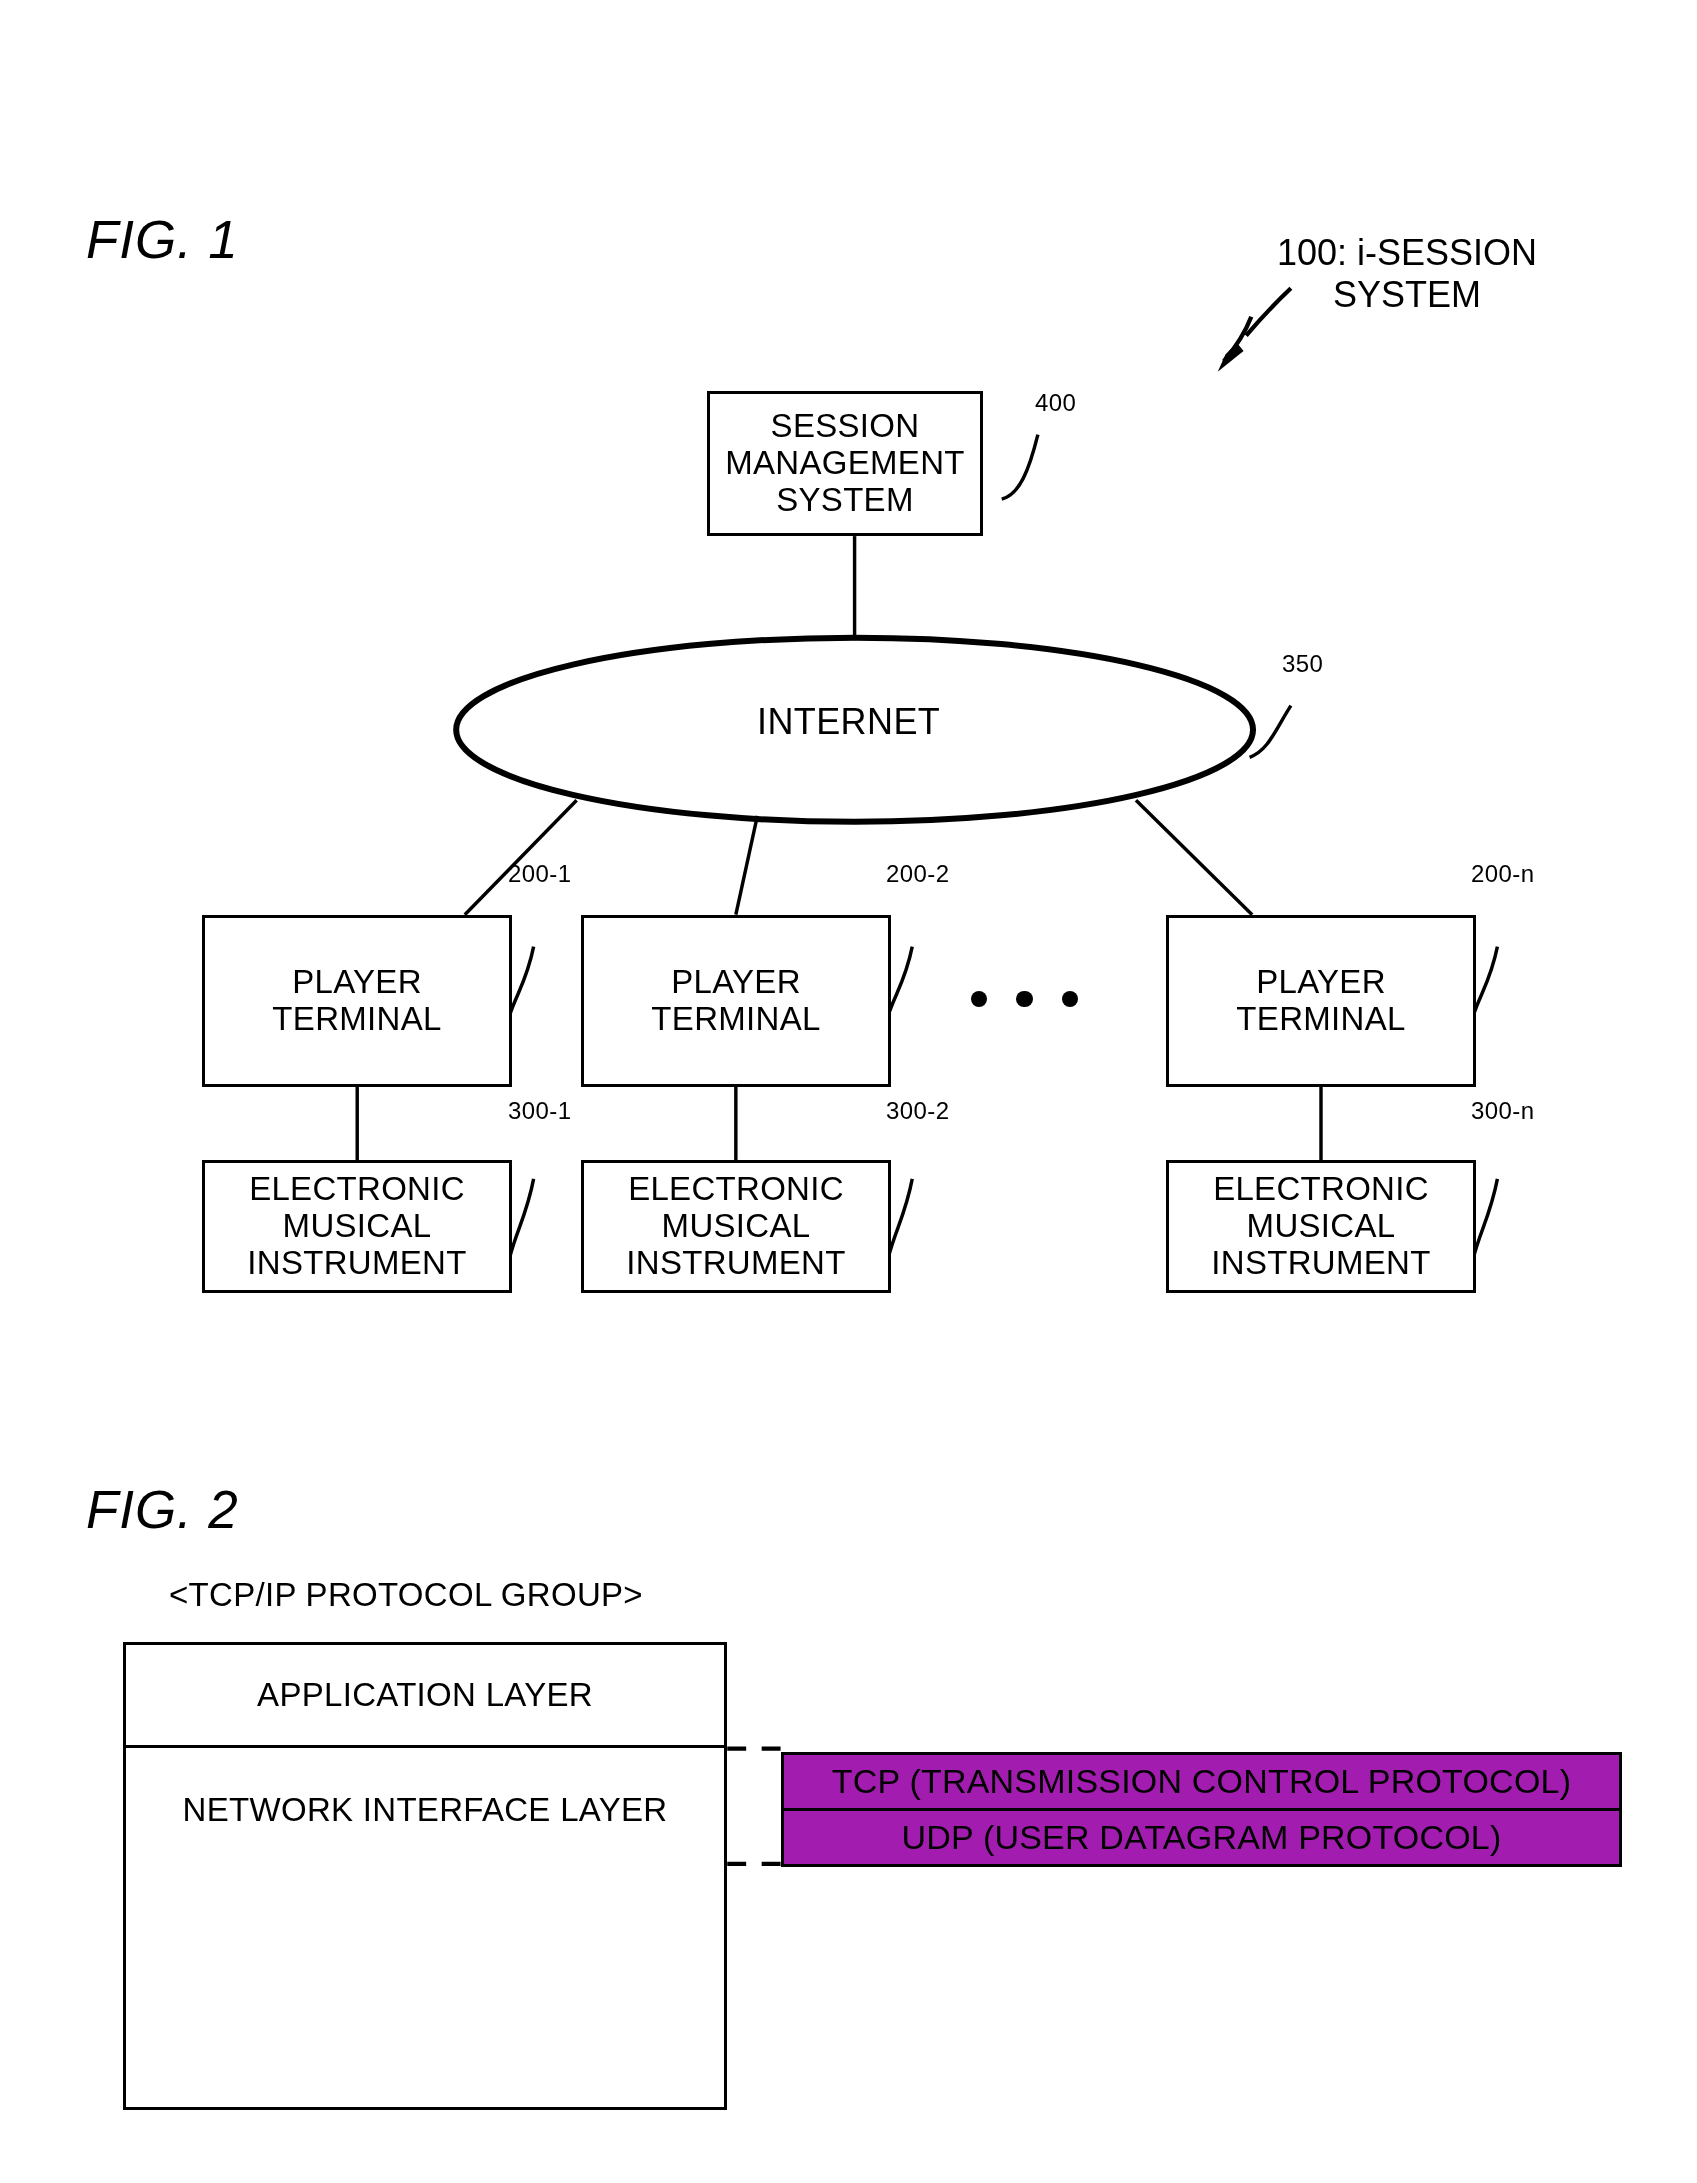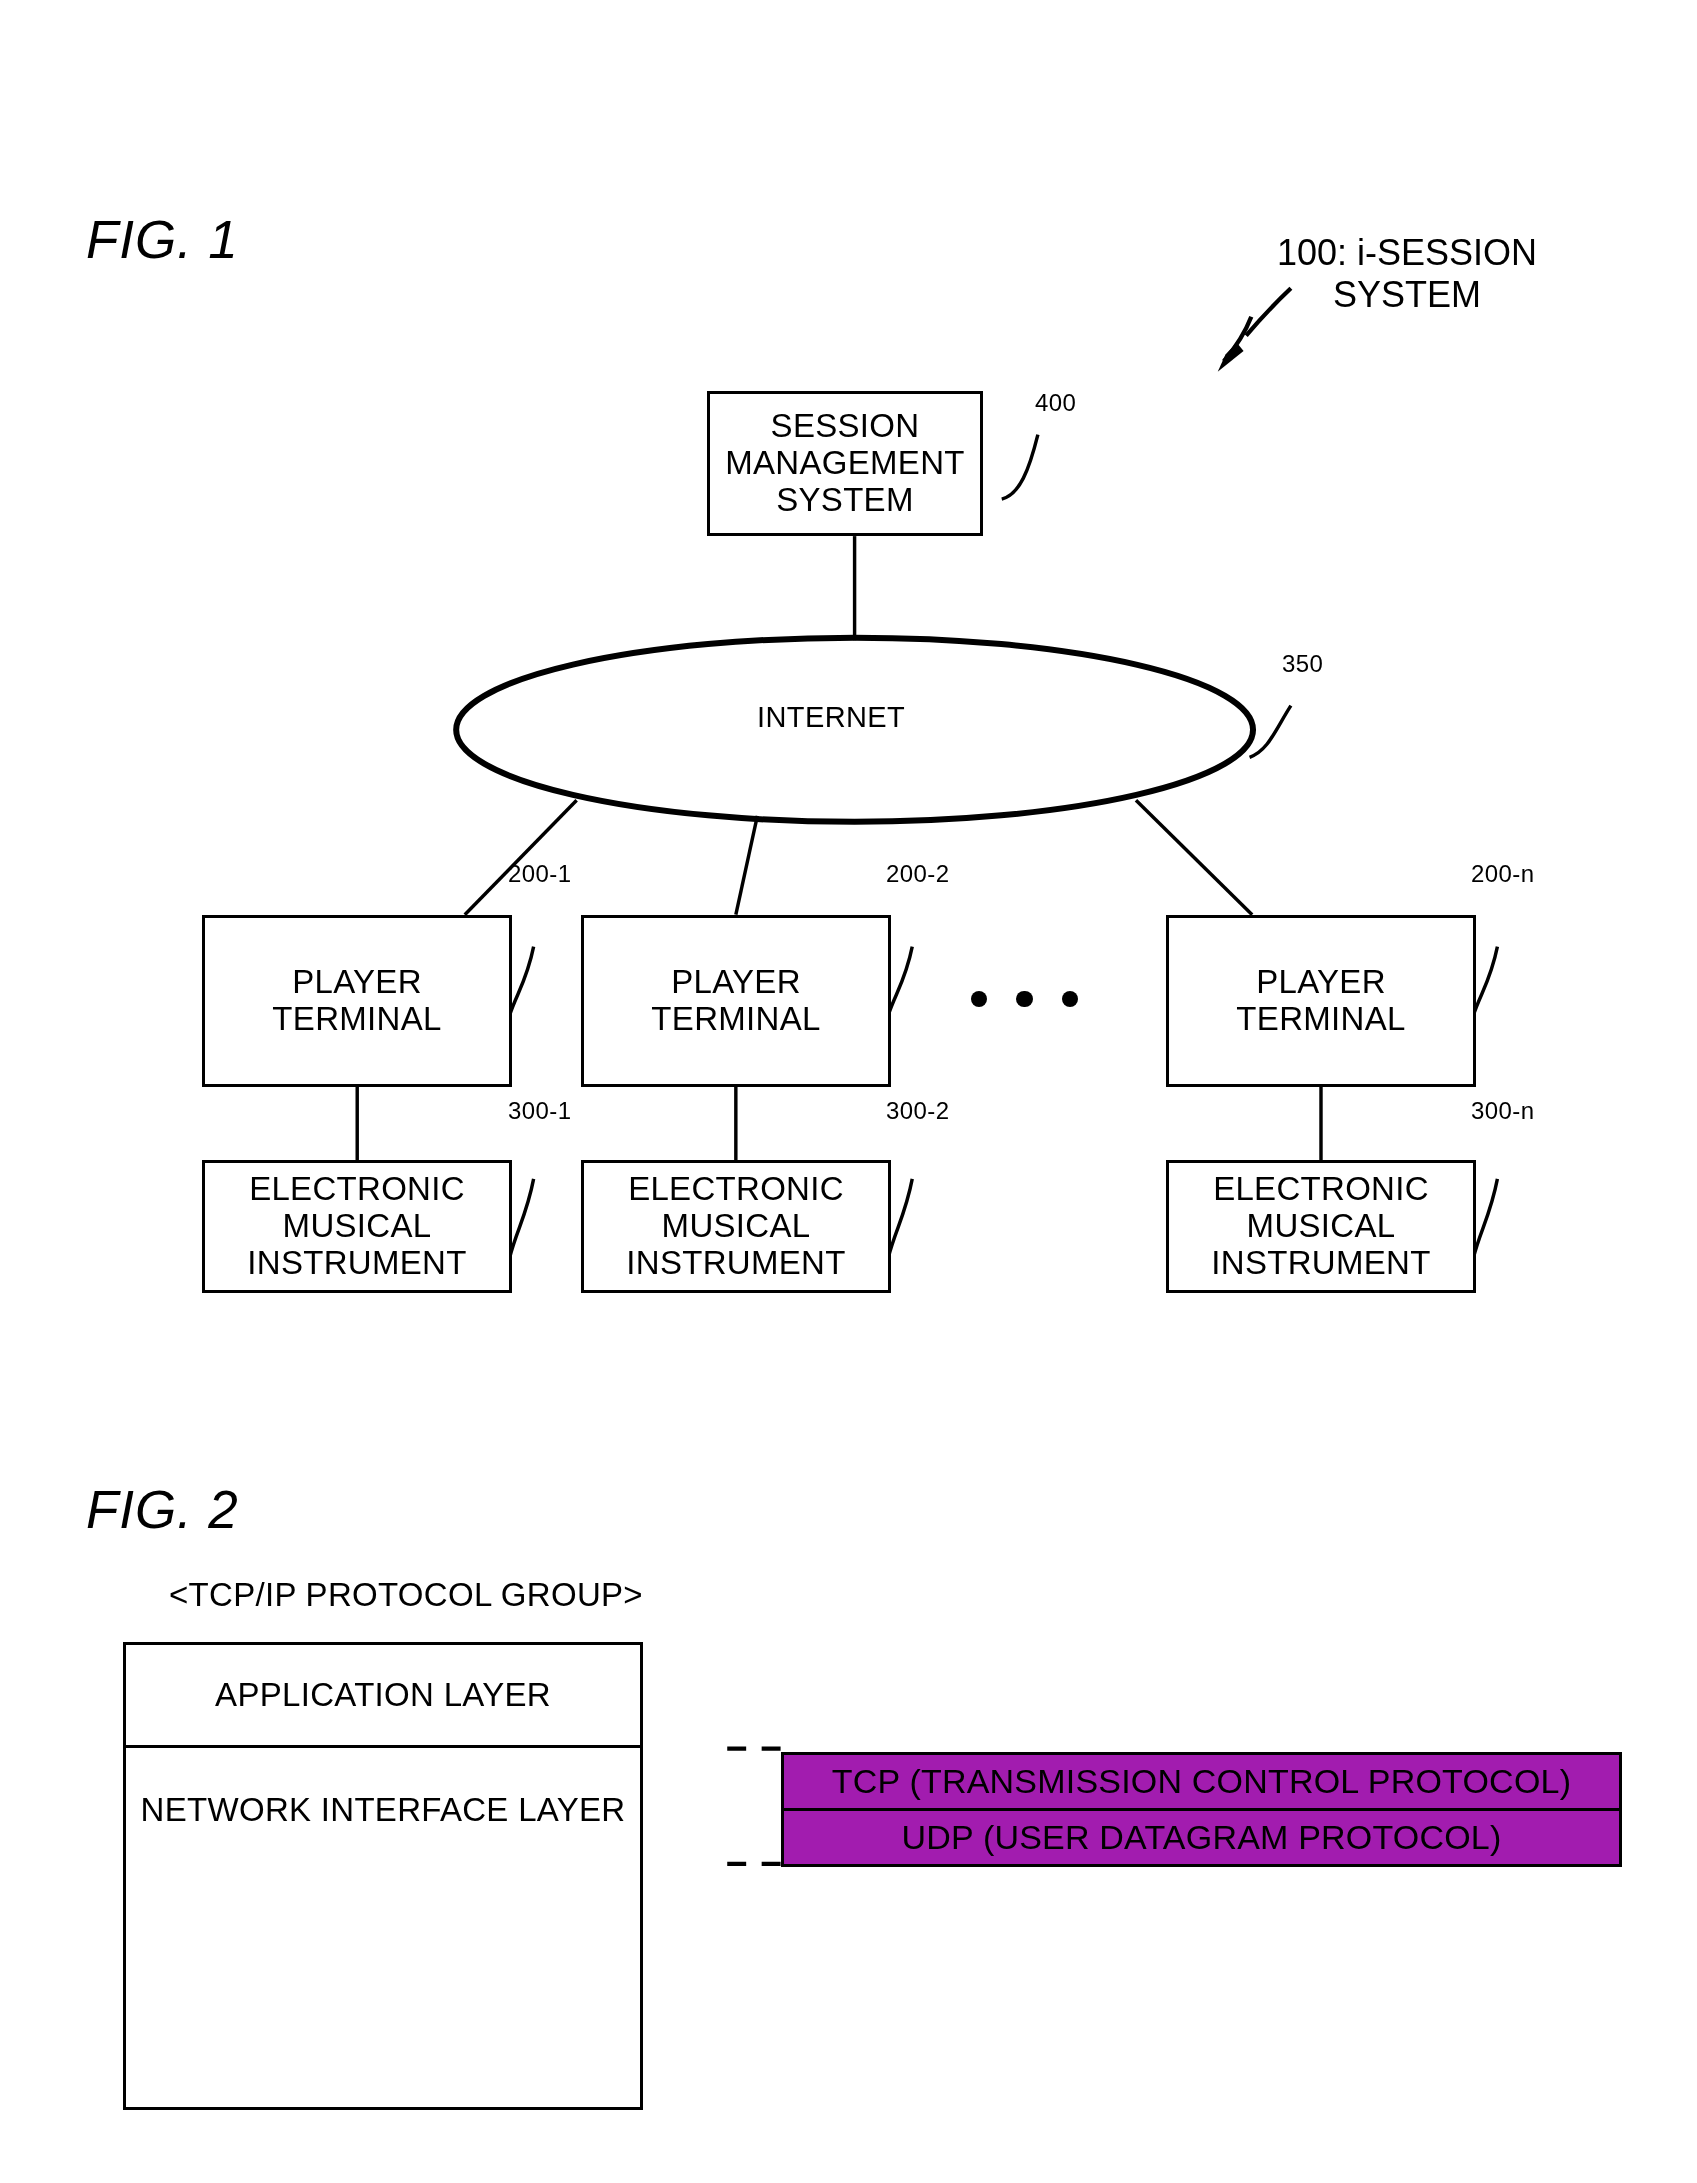--- a/index.html
+++ b/index.html
@@ -64,21 +64,21 @@
     position: absolute;
     left: 0;
     top: 0;
     width: 1698px;
     height: 2184px;
     pointer-events: none;
   }
 
   .internet-label {
     position: absolute;
-    font-size: 29px;
+    font-size: 36px;
     letter-spacing: 0.4px;
     white-space: nowrap;
   }
 
   .dots {
     position: absolute;
     display: flex;
     gap: 29px;
     align-items: center;
   }
@@ -244,21 +244,21 @@
     <div>MUSICAL</div>
     <div>INSTRUMENT</div>
   </div>
 </div>
 <div class="ref-num" style="left:1471px; top:1097px;">300-n</div>
 
 <div class="fig-label" style="left:86px; top:1439px;">FIG. 2</div>
 
 <div class="stack-caption" style="left:169px; top:1576px;">&lt;TCP/IP PROTOCOL GROUP&gt;</div>
 
-<div class="layer-stack" style="left:123px; top:1642px; width:520px; height:468px;">
+<div class="layer-stack" style="left:123px; top:1642px; width:604px; height:468px;">
   <div class="layer-row" style="height:103px;">APPLICATION LAYER</div>
   <div class="layer-row last" style="height:124px;">NETWORK INTERFACE LAYER</div>
 </div>
 
 <svg class="overlay" viewBox="0 0 1973 2538">
   <line x1="845" y1="2032" x2="910" y2="2032" stroke="#000" stroke-width="5" stroke-dasharray="22,18"></line>
   <line x1="845" y1="2166" x2="910" y2="2166" stroke="#000" stroke-width="5" stroke-dasharray="22,18"></line>
 </svg>
 
 <div class="proto-box" style="left:781px; top:1752px; width:841px; height:115px;">

